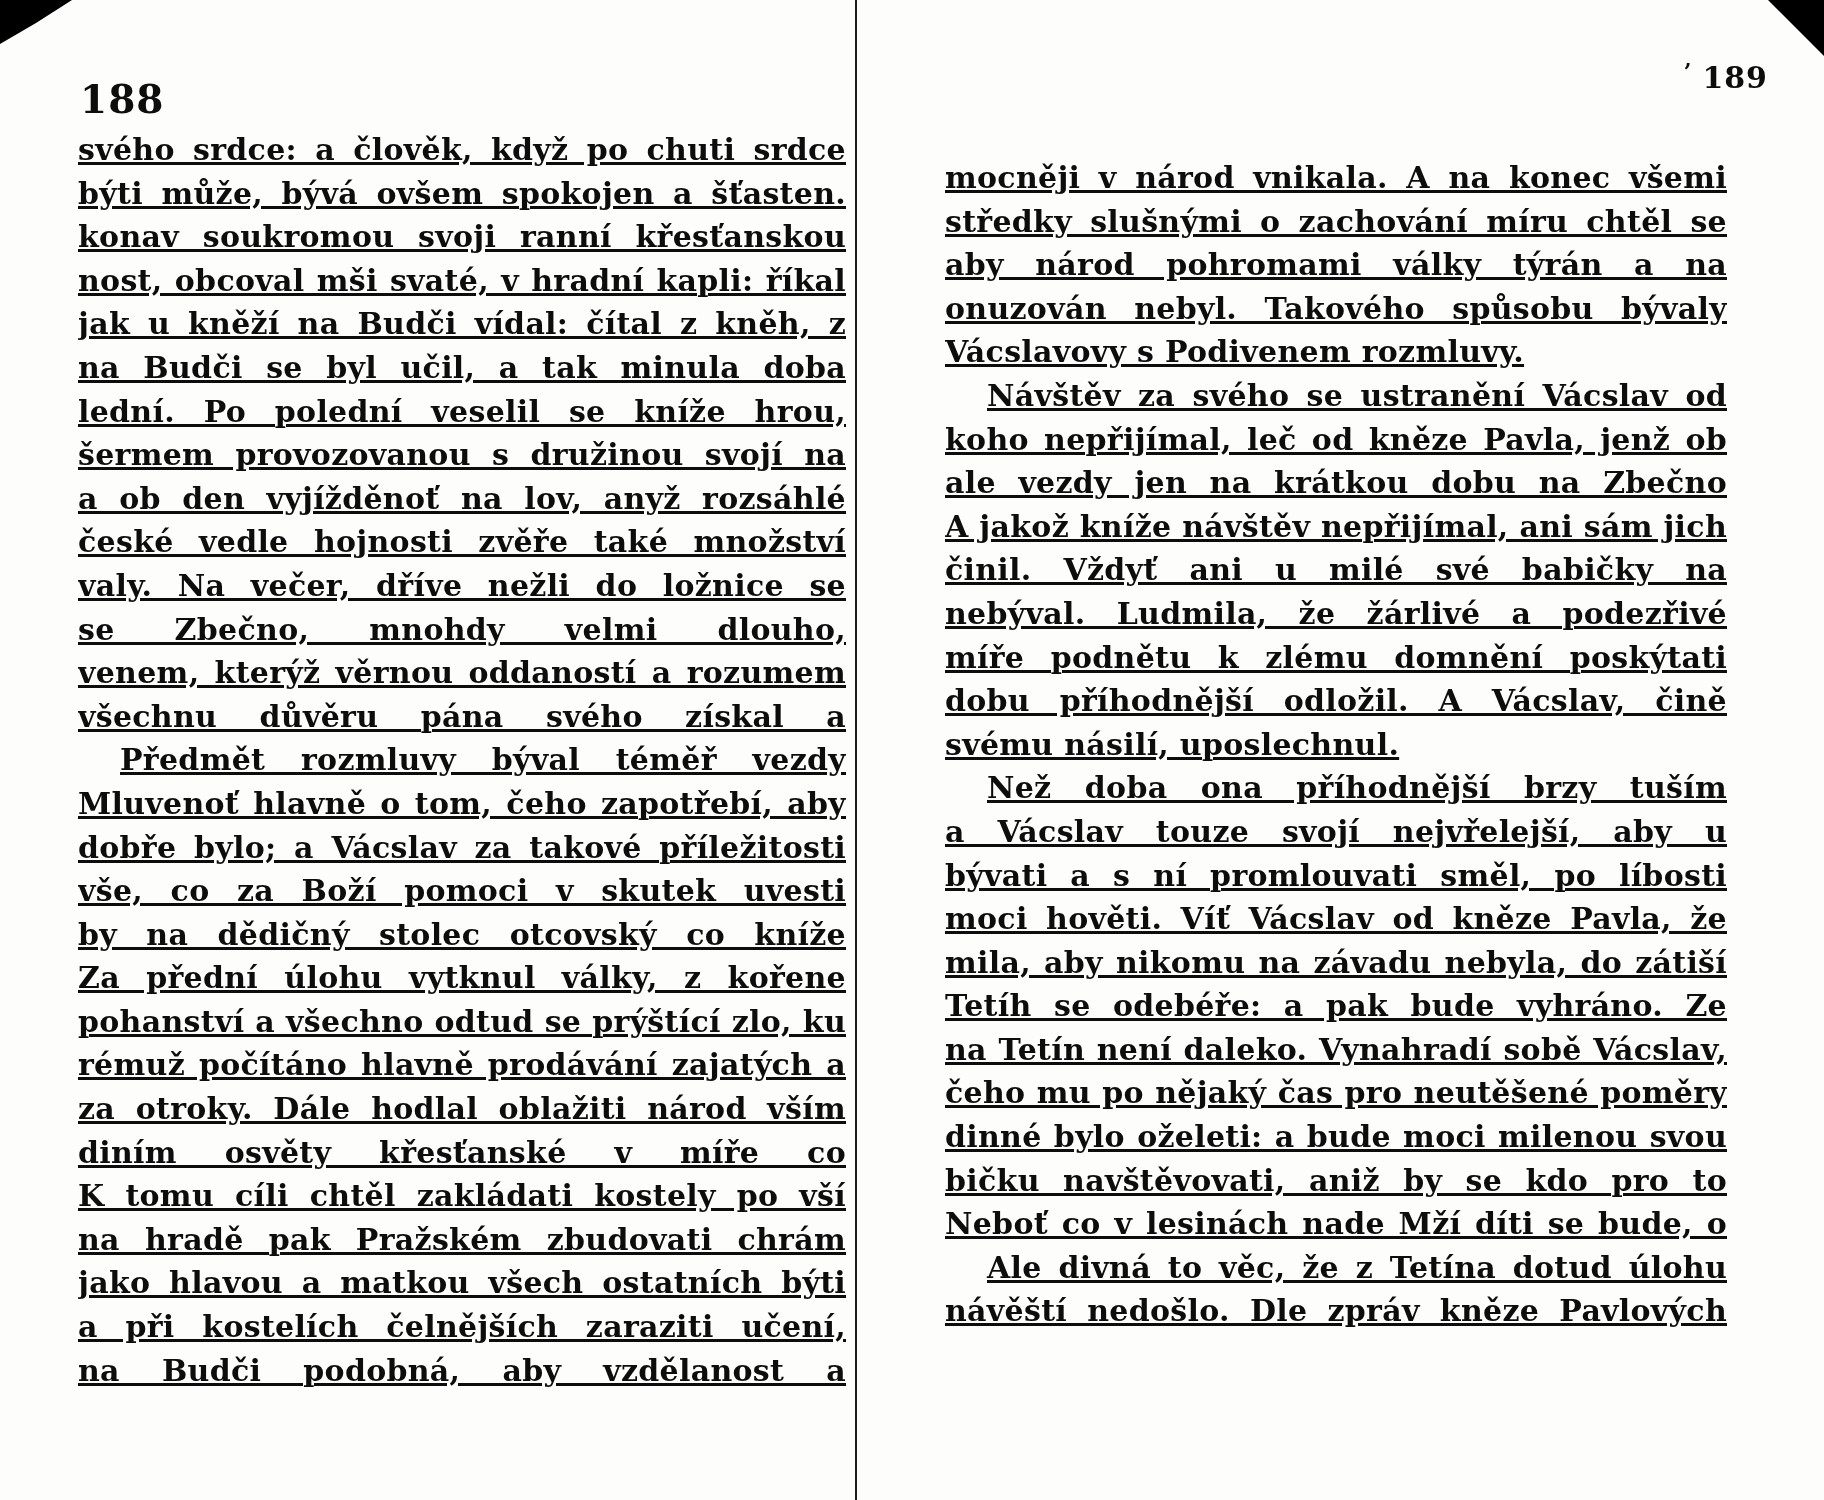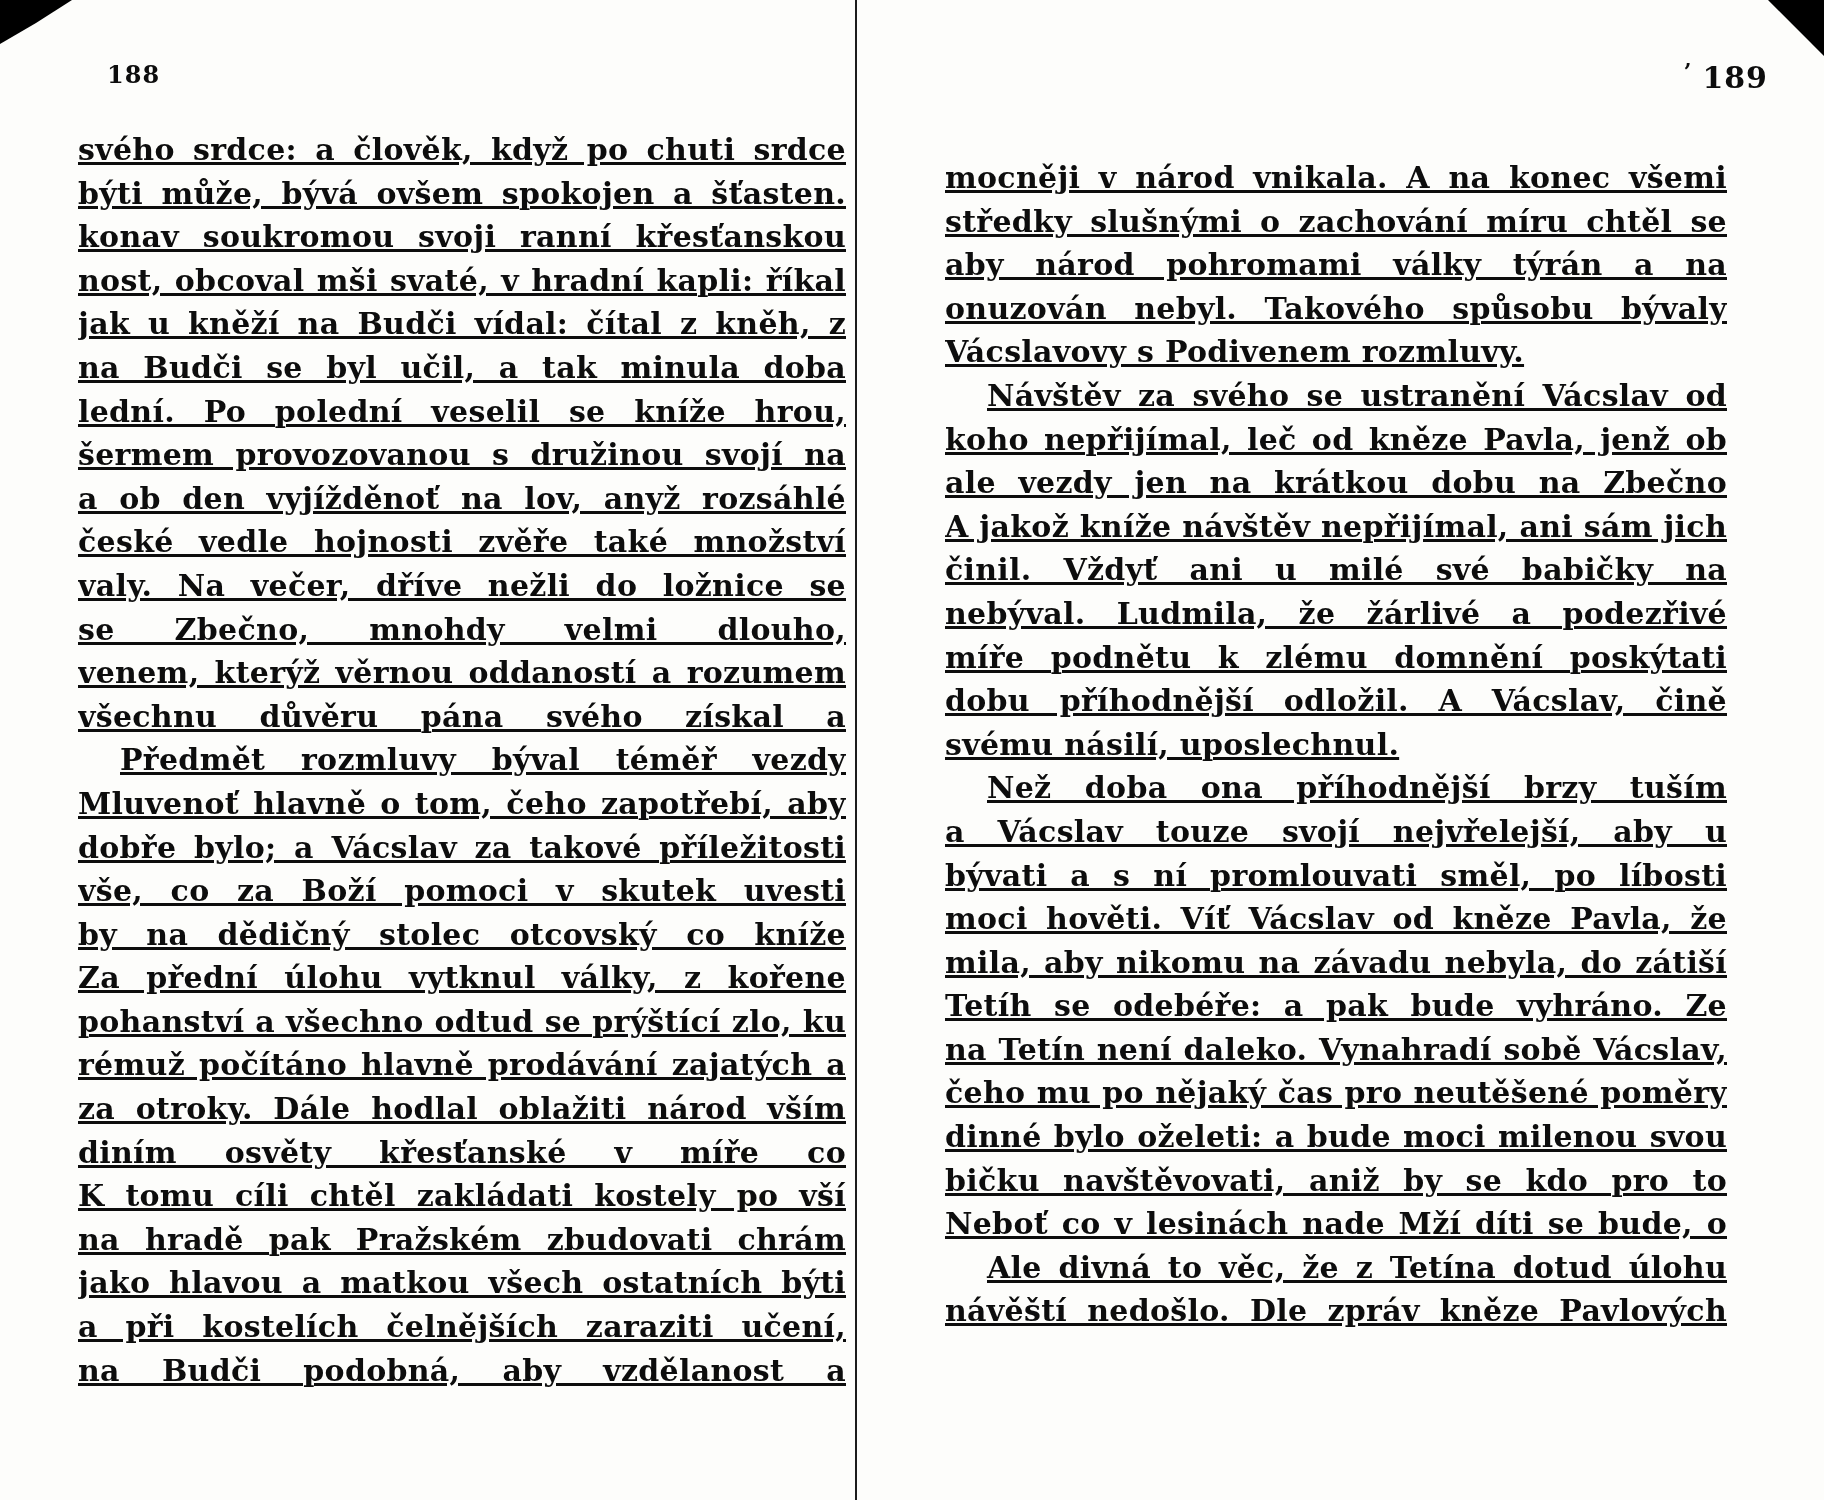--- a/index.html
+++ b/index.html
@@ -23,22 +23,22 @@
     position: absolute; top: 0; left: 0;
     width: 72px; height: 44px; background: #000;
     clip-path: polygon(0 0, 100% 0, 50% 52%, 0 100%);
   }
   .corner-tr {
     position: absolute; top: 0; right: 0;
     width: 56px; height: 56px; background: #000;
     clip-path: polygon(0 0, 100% 0, 100% 100%, 42% 42%);
   }
   .pagenum {
-    position: absolute; top: 60px;
-    font-size: 24px; font-weight: 700; letter-spacing: 1px; margin-left: 27px;
+    position: absolute; top: 76px;
+    font-size: 39px; font-weight: 700; letter-spacing: 1px;
   }
   .pagenum.left { left: 80px; }
   .pagenum-right-wrap {
     position: absolute; top: 60px; right: 56px;
     display: flex; align-items: flex-start; gap: 10px;
     font-size: 30px; font-weight: 700; letter-spacing: 1px;
   }
   .pagenum-right-wrap .mark {
     font-size: 22px; font-weight: 700; margin-top: -2px;
   }

